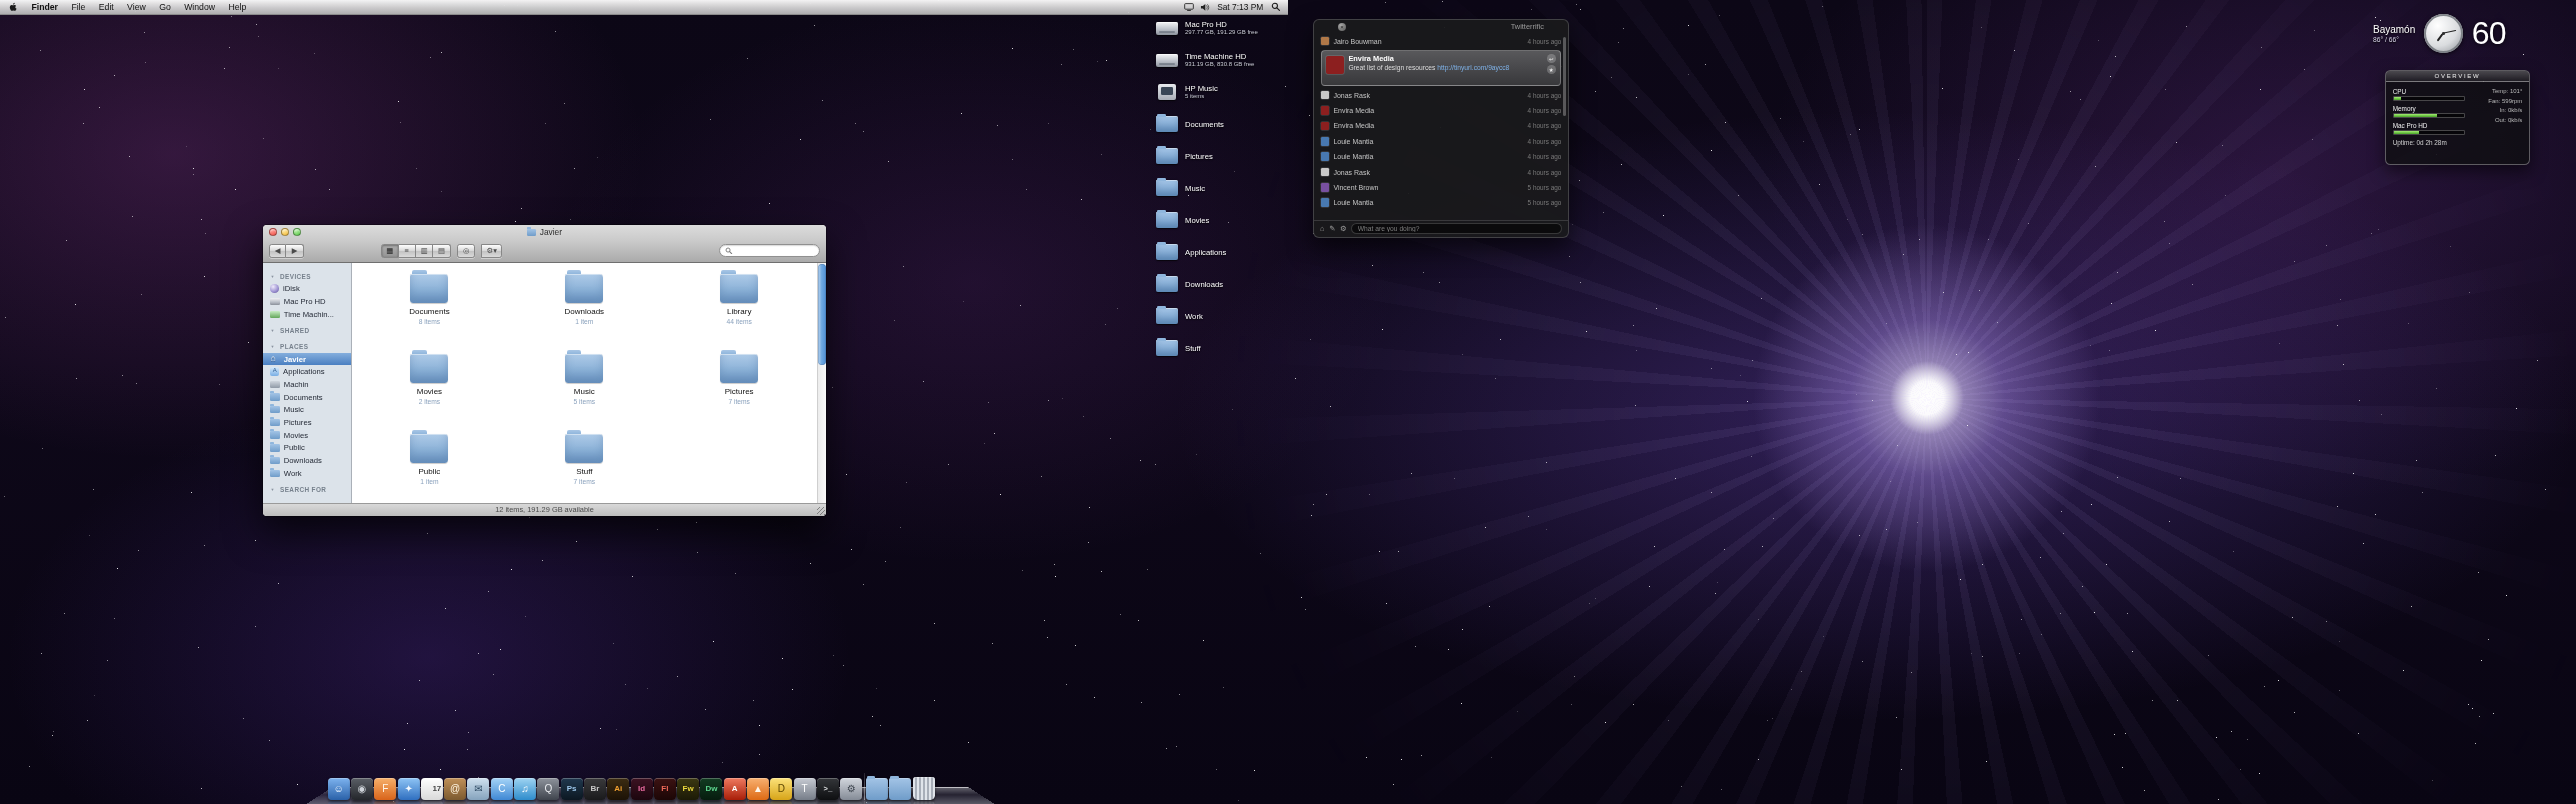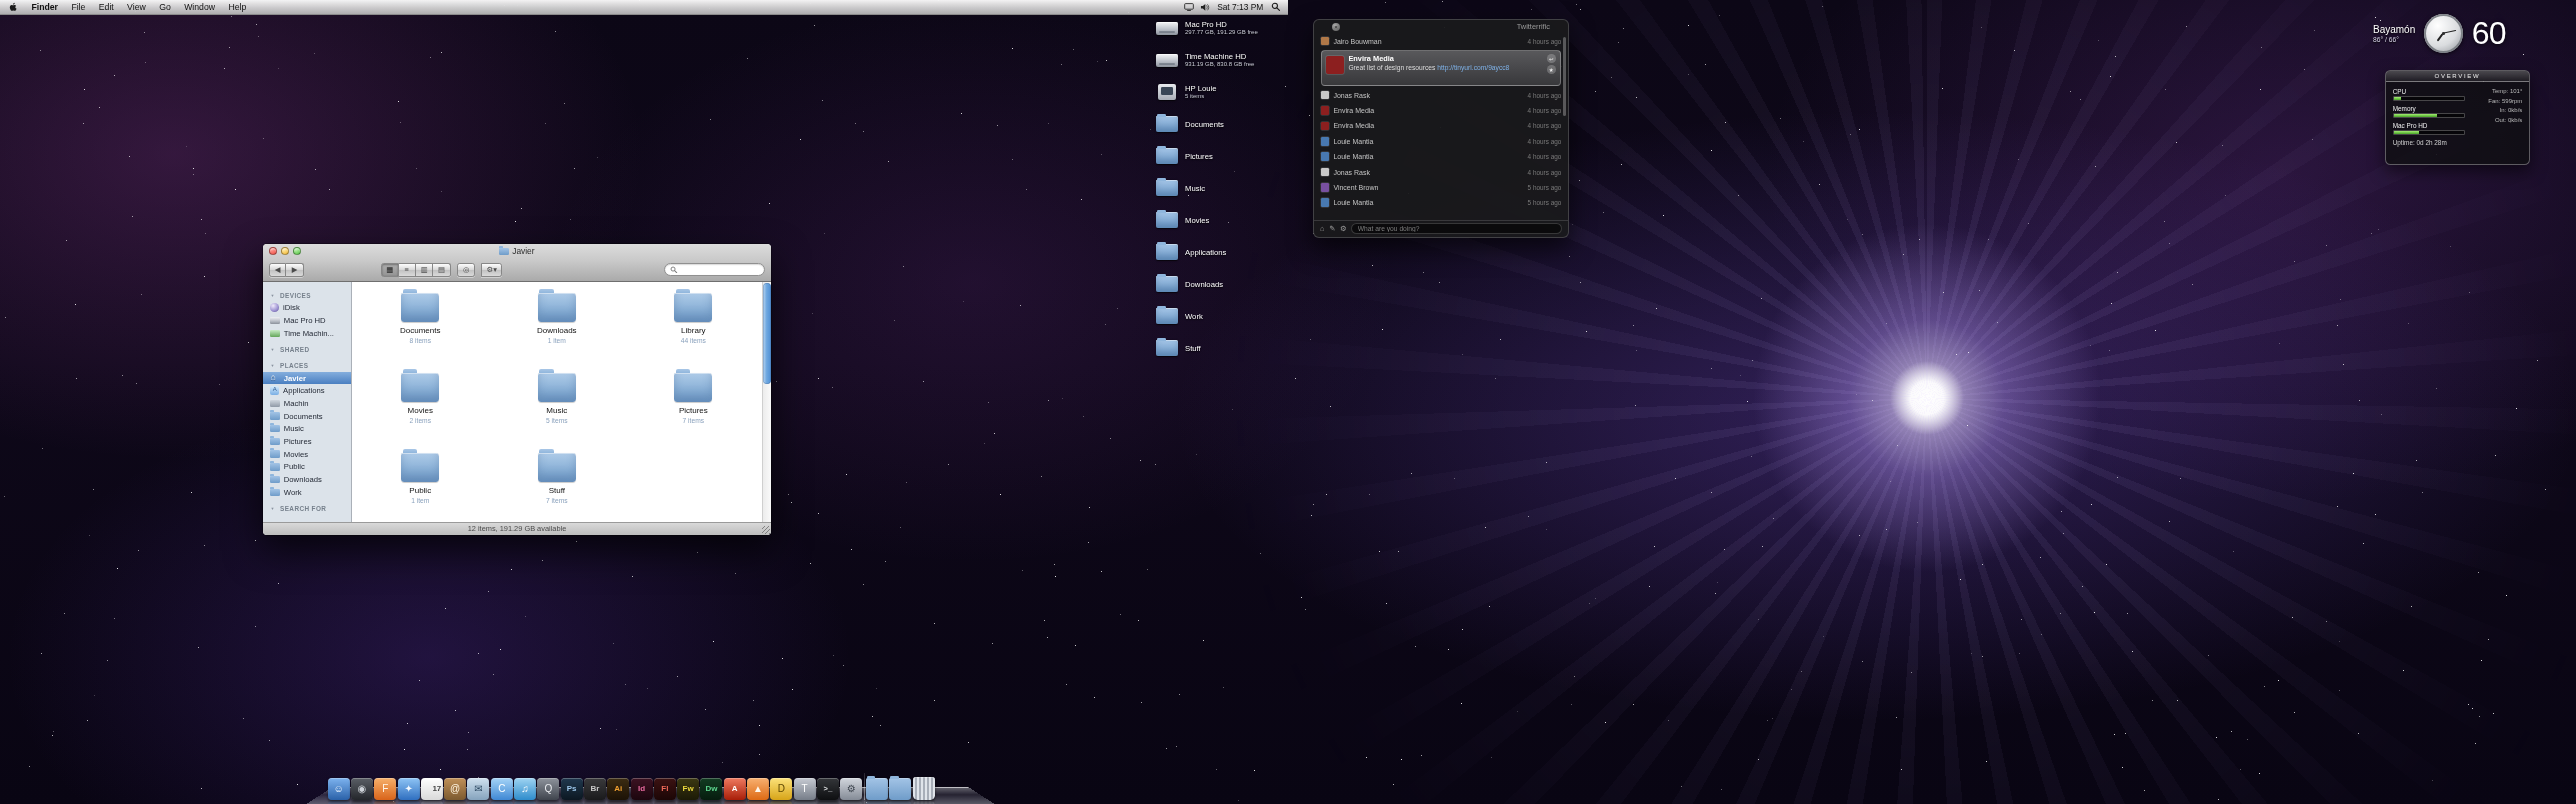--- a/index.html
+++ b/index.html
@@ -47,21 +47,21 @@
   .dicon.server::after{content:'';position:absolute;inset:2.7px 2.7px 5.4px 2.7px;background:#3a4656;border-radius:1.3px}
   .dicon.folder{width:21.5px;height:16px;border-radius:1.3px 2px 2px 2px;background:linear-gradient(180deg,#a3c4e6,#6f9cc9);
     box-shadow:inset 0 0.7px 0 rgba(255,255,255,.55),inset 0 -4.7px 6px rgba(35,70,115,.25),0 0.7px 1.3px rgba(0,0,0,.7)}
   .dicon.folder::before{content:'';position:absolute;top:-2.7px;left:0.7px;width:8.7px;height:3.4px;background:#8fb6dd;border-radius:1.3px 1.3px 0 0}
   .dlabels{display:flex;flex-direction:column;line-height:1.2}
   .dlabel{font-size:7.7px;color:#fff;text-shadow:0 0.7px 1.3px rgba(0,0,0,.95)}
   .dsub{font-size:6px;color:#c9cbd6;text-shadow:0 0.7px 1.3px #000}
   .dsub:empty{display:none}
 
   
-  .finder{position:absolute;left:263px;top:244px;width:508px;height:291px;z-index:20;border-radius:4px;overflow:hidden;
+  .finder{position:absolute;left:263px;top:225px;width:563px;height:291px;z-index:20;border-radius:4px;overflow:hidden;
     background:#fff;display:flex;flex-direction:column;
     box-shadow:0 16px 37px rgba(0,0,0,.68),0 0 0 0.7px rgba(0,0,0,.4)}
   .f-top{height:38px;flex:none;background:linear-gradient(180deg,#dcdcdc 0%,#c9c9c9 45%,#aaaaaa 100%);border-bottom:0.7px solid #6f6f6f;position:relative}
   .f-titlebar{height:14.8px;display:flex;align-items:center;justify-content:center;position:relative}
   .lights{position:absolute;left:6px;top:3.4px;display:flex;gap:4px}
   .light{width:8px;height:8px;border-radius:50%;border:0.7px solid rgba(0,0,0,.35);box-shadow:inset 0 1.3px 1.3px rgba(255,255,255,.6)}
   .light.red{background:radial-gradient(circle at 35% 30%,#ff9a92,#f04a41)}
   .light.yellow{background:radial-gradient(circle at 35% 30%,#ffe9a0,#f2b52c)}
   .light.green{background:radial-gradient(circle at 35% 30%,#b8f0a8,#4fc43f)}
   .f-title{display:flex;align-items:center;gap:3.4px;font-size:8.4px;color:#2d2d2d}
@@ -113,21 +113,21 @@
     background:linear-gradient(90deg,#bcd7f2,#6fa8e0 45%,#4f8fd4);box-shadow:inset 0 0 0 0.7px rgba(70,110,160,.5)}
   .f-status{height:13.4px;flex:none;background:linear-gradient(180deg,#d9d9d9,#bdbdbd);border-top:0.7px solid #9a9a9a;
     display:flex;align-items:center;justify-content:center;font-size:7.4px;color:#4a4a4a;position:relative}
   .f-status::after{content:'';position:absolute;right:0.7px;bottom:0.7px;width:8.7px;height:8.7px;
     background:repeating-linear-gradient(135deg,transparent 0 2px,rgba(110,110,110,.8) 2px 2.7px)}
 
   
   .twit{position:absolute;left:1313px;top:19px;width:256px;height:219px;z-index:20;color:#ccc;
     background:rgba(26,26,28,.94);border:0.7px solid rgba(255,255,255,.18);border-radius:6px;overflow:hidden;
     box-shadow:0 10.7px 24px rgba(0,0,0,.6);display:flex;flex-direction:column}
-  .t-header{height:13.4px;flex:none;display:flex;align-items:center;padding:0 18px;font-size:7.4px;color:#9a9a9a}
+  .t-header{height:13.4px;flex:none;display:flex;align-items:center;padding:0 24px;font-size:7.4px;color:#9a9a9a}
   .t-close{width:8px;height:8px;border-radius:50%;background:radial-gradient(circle at 35% 30%,#a8a8a8,#565656);
     color:#1c1c1c;font-size:6px;line-height:1;display:flex;align-items:center;justify-content:center}
   .t-title{margin-left:auto}
   .tweets{flex:1;padding:0 6.7px;overflow:hidden;min-height:0}
   .tweet{display:flex;align-items:center;gap:4px;height:15.4px;font-size:7px;color:#c4c4c4}
   .tavatar{width:8.7px;height:8.7px;border-radius:1.3px;flex:none;box-shadow:0 0 0 0.7px rgba(255,255,255,.15)}
   .tbody{display:flex;align-items:center;min-width:0}
   .tname{white-space:nowrap}
   .ttime{margin-left:auto;color:#7a7a7a;font-size:6.4px;white-space:nowrap}
   .tmsg{display:none}
@@ -785,21 +785,21 @@
           <span class="dlabel">Time Machine HD</span>
           <span class="dsub">931.19 GB, 830.8 GB free</span>
         </span>
       </div>
 
       <div class="dicon-row">
         <span class="dicon-slot">
           <span class="dicon server"></span>
         </span>
         <span class="dlabels">
-          <span class="dlabel">HP Louie</span>
+          <span class="dlabel">HP Music</span>
           <span class="dsub">5 items</span>
         </span>
       </div>
 
       <div class="dicon-row">
         <span class="dicon-slot">
           <span class="dicon folder"></span>
         </span>
         <span class="dlabels">
           <span class="dlabel">Documents</span>

